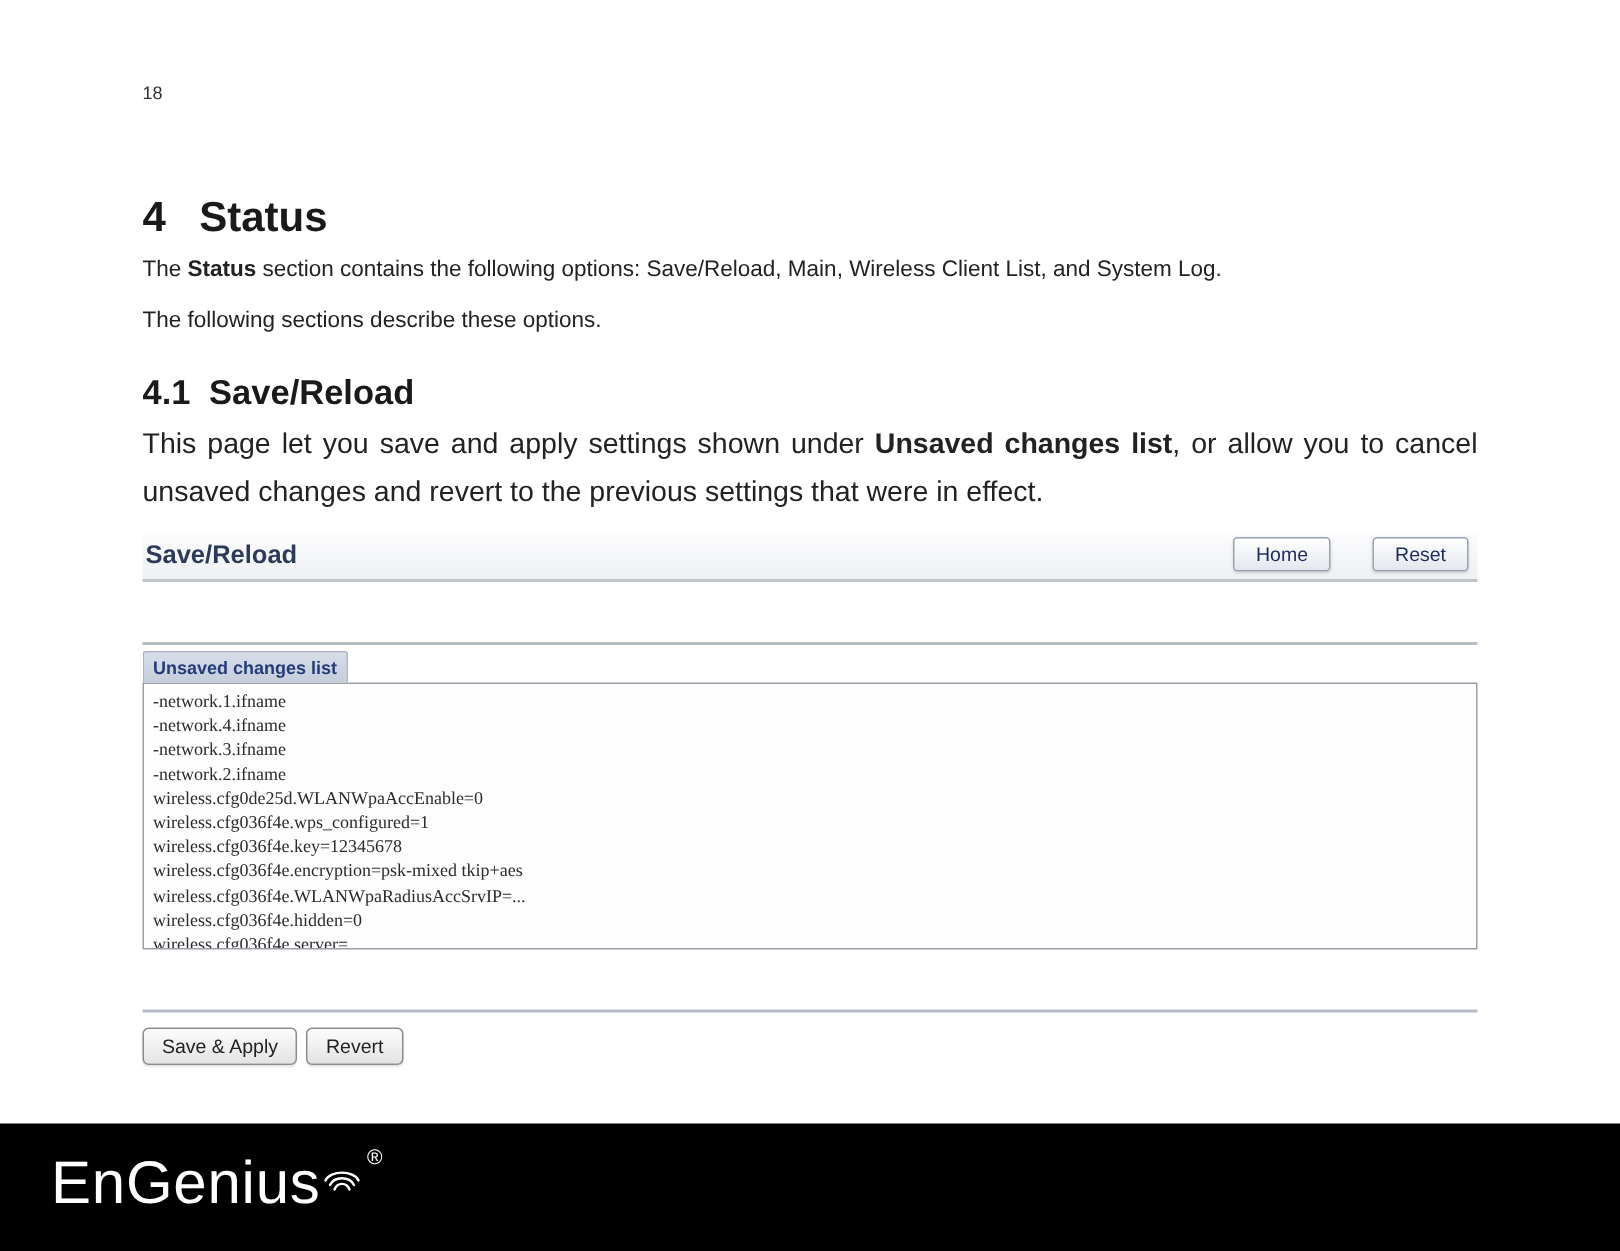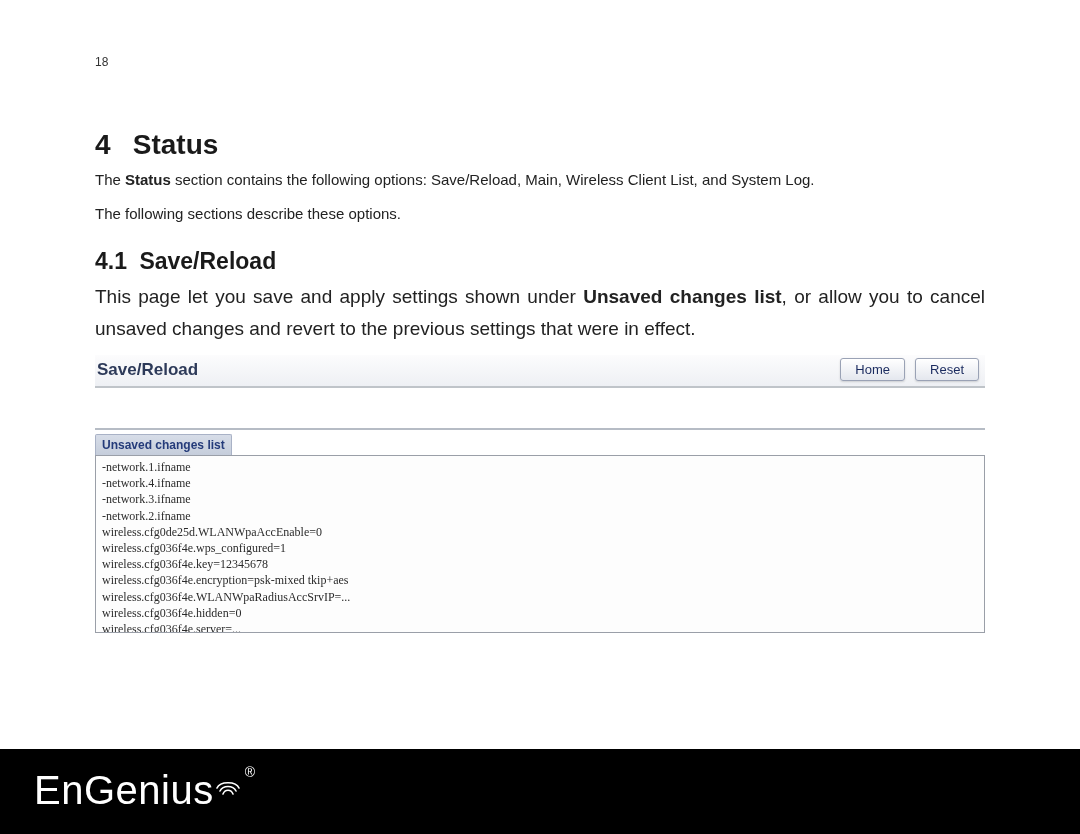--- a/index.html
+++ b/index.html
@@ -69,21 +69,21 @@
       background: linear-gradient(#fcfcfd, #eef0f4);
       padding: 3px 6px 5px 2px;
     }
     .panel-title {
       font-weight: bold;
       font-size: 17px;
       color: #2d3a59;
     }
     .panel-buttons {
       display: flex;
-      gap: 10px;
+      gap: 28px;
     }
     .pill-btn {
       display: inline-block;
       min-width: 60px;
       text-align: center;
       font-size: 13px;
       color: #1b2b5f;
       background: linear-gradient(#ffffff, #e4e7ee);
       border: 1px solid #9aa2b5;
       border-radius: 3px;
@@ -224,20 +224,24 @@
 wireless.cfg0de25d.WLANWpaAccEnable=0
 wireless.cfg036f4e.wps_configured=1
 wireless.cfg036f4e.key=12345678
 wireless.cfg036f4e.encryption=psk-mixed tkip+aes
 wireless.cfg036f4e.WLANWpaRadiusAccSrvIP=...
 wireless.cfg036f4e.hidden=0
 wireless.cfg036f4e.server=...
 -wireless.cfg0bb08c.WLANWDSPeer</div>
     </div>
 
+    <div class="lower-actions">
+      <button class="classic-btn">Save &amp; Apply</button>
+      <button class="classic-btn">Revert</button>
+    </div>
   </div>
 
 </div>
 
 <div class="footer-bar">
   <div class="brand">
     <span class="brand-text">
       <span class="en">En</span><span class="gen">Genius</span>
     </span>
     <span class="brand-icon">

